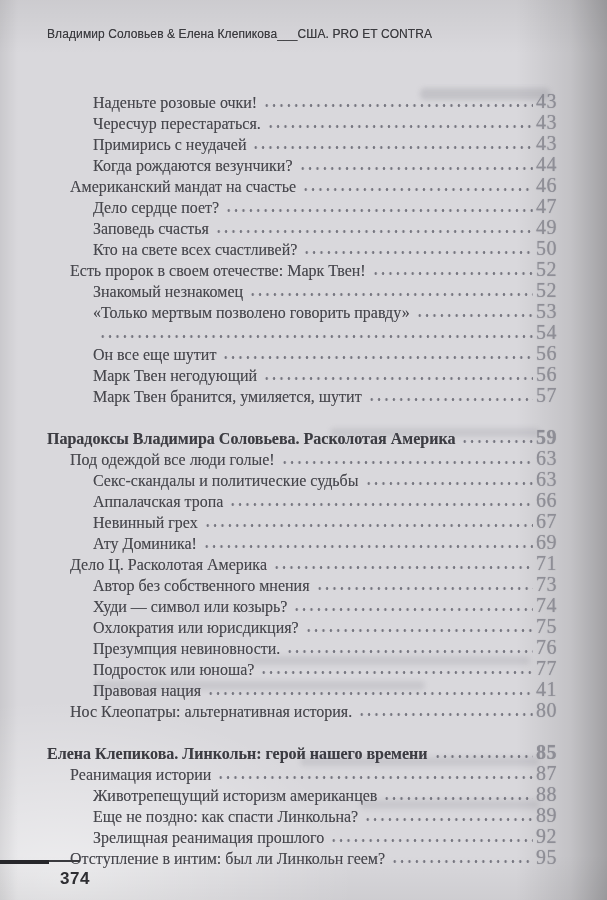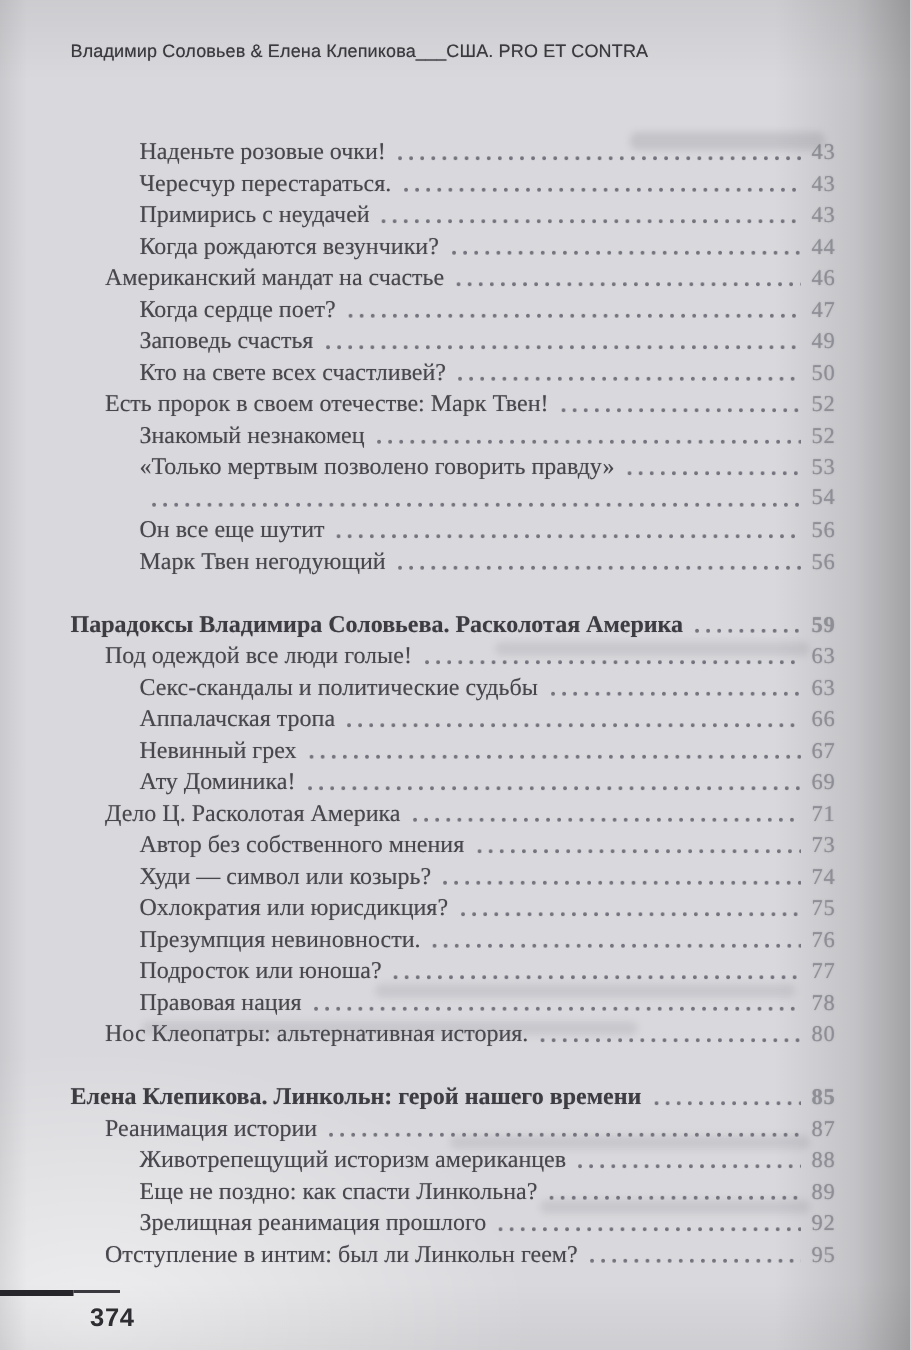--- a/index.html
+++ b/index.html
@@ -39,21 +39,21 @@
   .t { white-space:nowrap; }
   .leader {
     flex:1; align-self:stretch;
     margin-left:6px; margin-right:3px;
     background-image: radial-gradient(circle, #74747e 1.05px, rgba(116,116,126,0) 1.5px);
     background-size:7.4px 5px;
     background-repeat:repeat-x;
     background-position:left bottom 4px;
   }
   .pg {
-    font-size:15px; color:#8e8e96; min-width:20px; text-align:right;
+    font-size:20px; color:#8e8e96; min-width:20px; text-align:right;
     letter-spacing:0.5px; text-shadow:0 0 1px rgba(142,142,150,0.8);
   }
   .ghost {
     position:absolute; height:9px; border-radius:5px;
     background:rgba(100,100,112,0.14); filter:blur(2.5px);
   }
   .bar-thick { position:absolute; left:0; top:860px; width:49px; height:4px; background:#26262a; }
   .bar-thin  { position:absolute; left:49px; top:860px; width:31px; height:2px; background:#3a3a3e; }
   .pageno {
     position:absolute; left:60px; top:869px;
@@ -88,21 +88,21 @@
       <span class="t">Когда рождаются везунчики?</span>
       <span class="leader"></span>
       <span class="pg">44</span>
     </div>
       <div class="row lvl2">
       <span class="t">Американский мандат на счастье</span>
       <span class="leader"></span>
       <span class="pg">46</span>
     </div>
       <div class="row lvl3">
-      <span class="t">Когда сердце поет?</span>
+      <span class="t">Дело сердце поет?</span>
       <span class="leader"></span>
       <span class="pg">47</span>
     </div>
       <div class="row lvl3">
       <span class="t">Заповедь счастья</span>
       <span class="leader"></span>
       <span class="pg">49</span>
     </div>
       <div class="row lvl3">
       <span class="t">Кто на свете всех счастливей?</span>
@@ -130,20 +130,25 @@
     </div>
       <div class="row lvl3">
       <span class="t">Он все еще шутит</span>
       <span class="leader"></span>
       <span class="pg">56</span>
     </div>
       <div class="row lvl3">
       <span class="t">Марк Твен негодующий</span>
       <span class="leader"></span>
       <span class="pg">56</span>
+    </div>
+      <div class="row lvl3">
+      <span class="t">Марк Твен бранится, умиляется, шутит</span>
+      <span class="leader"></span>
+      <span class="pg">57</span>
     </div>
       <div class="row lvl1 bold gap">
       <span class="t">Парадоксы Владимира Соловьева. Расколотая Америка</span>
       <span class="leader"></span>
       <span class="pg">59</span>
     </div>
       <div class="row lvl2">
       <span class="t">Под одеждой все люди голые!</span>
       <span class="leader"></span>
       <span class="pg">63</span>
@@ -194,21 +199,21 @@
       <span class="pg">76</span>
     </div>
       <div class="row lvl3">
       <span class="t">Подросток или юноша?</span>
       <span class="leader"></span>
       <span class="pg">77</span>
     </div>
       <div class="row lvl3">
       <span class="t">Правовая нация</span>
       <span class="leader"></span>
-      <span class="pg">78</span>
+      <span class="pg">41</span>
     </div>
       <div class="row lvl2">
       <span class="t">Нос Клеопатры: альтернативная история.</span>
       <span class="leader"></span>
       <span class="pg">80</span>
     </div>
       <div class="row lvl1 bold gap">
       <span class="t">Елена Клепикова. Линкольн: герой нашего времени</span>
       <span class="leader"></span>
       <span class="pg">85</span>

